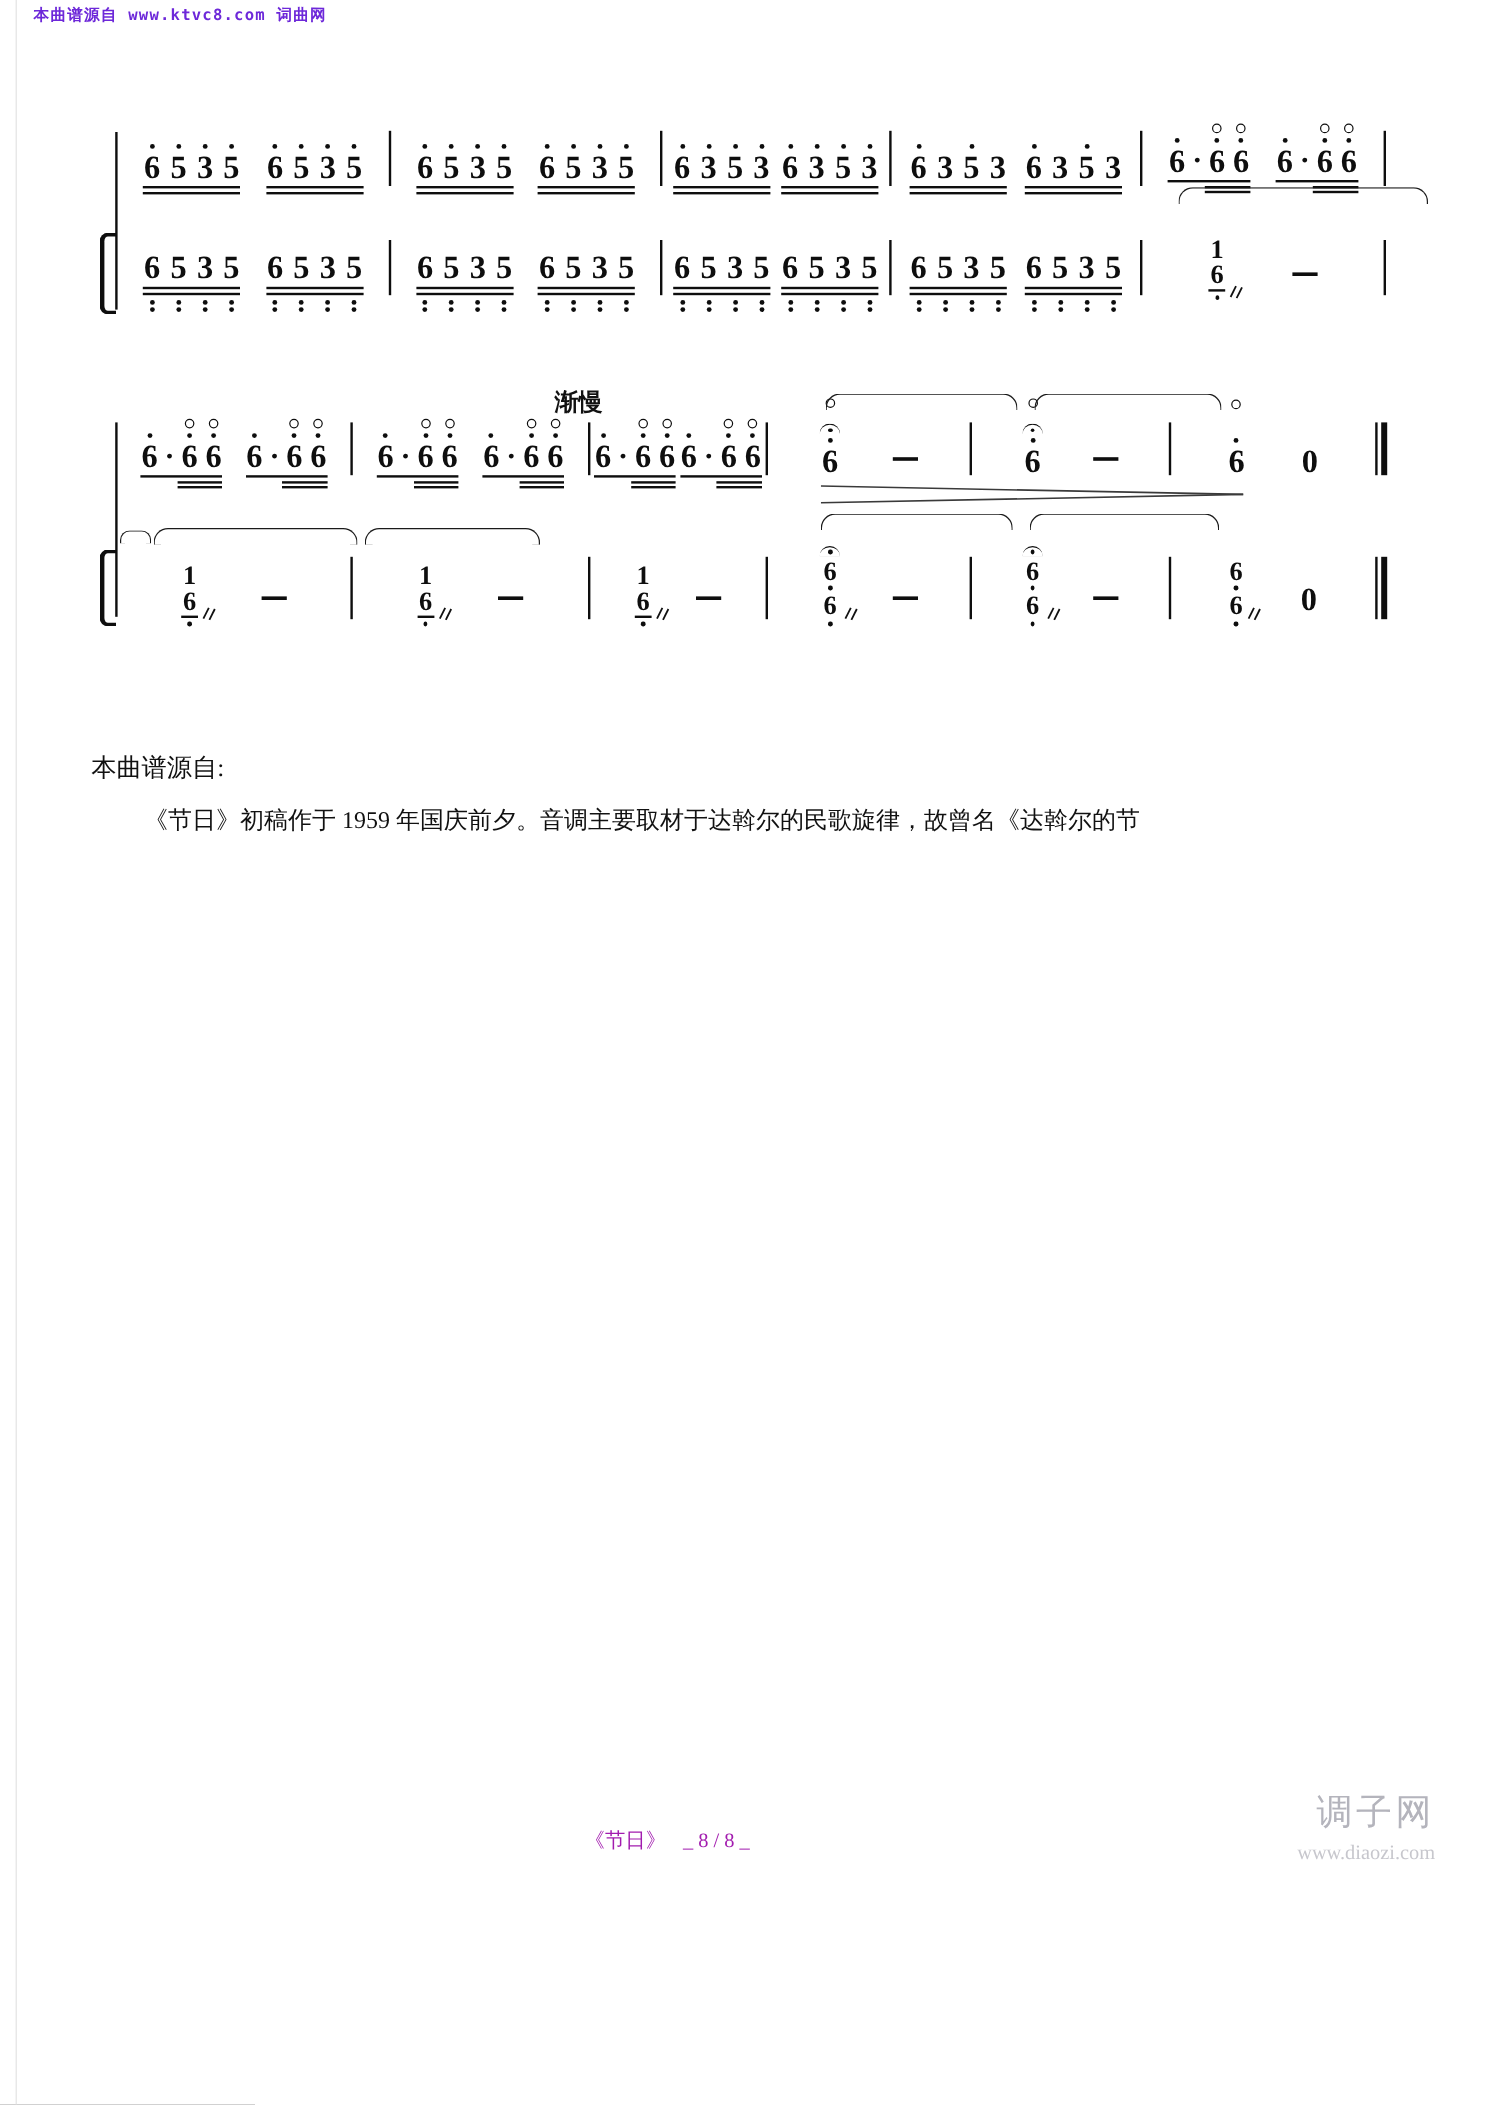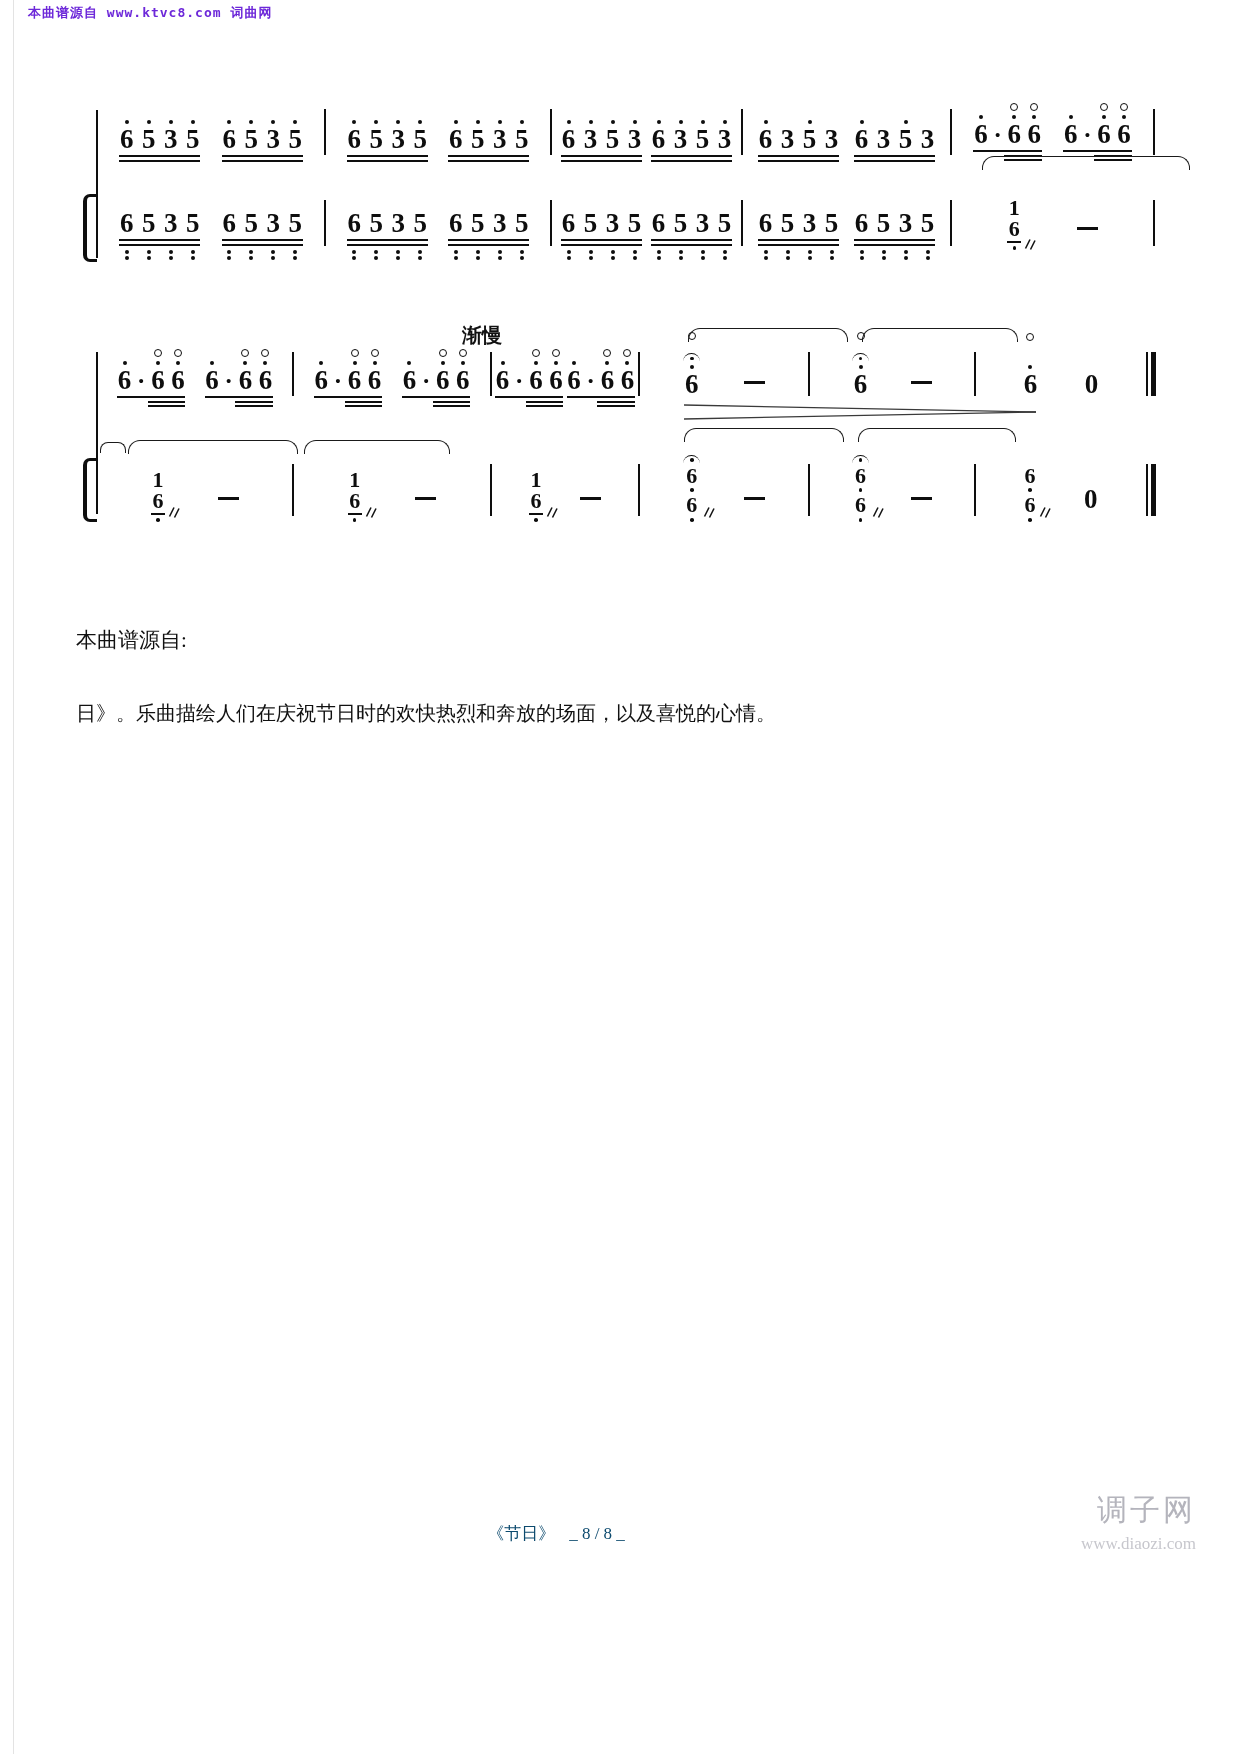--- a/index.html
+++ b/index.html
@@ -80,21 +80,21 @@
 
   .tempo{position:absolute;left:462px;top:322px;font-family:"Liberation Sans","DejaVu Sans",sans-serif;
          font-weight:bold;font-size:20px;color:#111;}
 
   
   .notes-heading{position:absolute;left:76px;top:626px;font-size:21px;color:#111;}
   .desc{position:absolute;left:76px;width:960px;font-size:20px;line-height:29px;color:#111;white-space:nowrap;}
   #desc-1{top:670px;text-indent:2.2em;}
   #desc-2{top:699px;}
 
-  .footer{position:absolute;left:0;right:128px;top:1522px;text-align:center;font-size:17px;color:#0c4a6e;}
+  .footer{position:absolute;left:0;right:128px;top:1522px;text-align:center;font-size:17px;color:#a21caf;}
   .footer .ft{margin-right:14px;}
 
   .wm{position:absolute;right:44px;top:1490px;text-align:right;}
   .wm-name{font-family:"Liberation Sans","DejaVu Sans",sans-serif;font-size:30px;letter-spacing:3px;color:#b4b4bc;}
   .wm-url{font-family:Liberation Serif, serif;font-size:17px;color:#c7c7cd;margin-top:3px;}
 </style>
 </head>
 <body>
 
 <div id="page">
@@ -1137,21 +1137,21 @@
   <div class="flatarc" id="tie-s2l-1"></div>
   <div class="flatarc" id="tie-s2l-2"></div>
   <div class="flatarc" id="tie-s2l-3"></div>
   <div class="flatarc" id="tie-s2l-4"></div>
   <svg class="hairpin" width="354" height="20">
     <line x1="0" y1="3" x2="352" y2="10" stroke="#3a3a3a" stroke-width="1.3"></line>
     <line x1="0" y1="17" x2="352" y2="10" stroke="#3a3a3a" stroke-width="1.3"></line>
   </svg>
 
   <div class="notes-heading">本曲谱源自:</div>
-  <div class="desc" id="desc-2">日》。乐曲描绘人们在庆祝节日时的欢快热烈和奔放的场面，以及喜悦的心情。</div>
+  <div class="desc" id="desc-1">《节日》初稿作于 1959 年国庆前夕。音调主要取材于达斡尔的民歌旋律，故曾名《达斡尔的节</div>
 
   <div class="footer">
     <span class="ft">《节日》</span><span>_ 8 / 8 _</span>
   </div>
 
   <div class="wm">
     <div class="wm-name">调子网</div>
     <div class="wm-url">www.diaozi.com</div>
   </div>
 </div>

